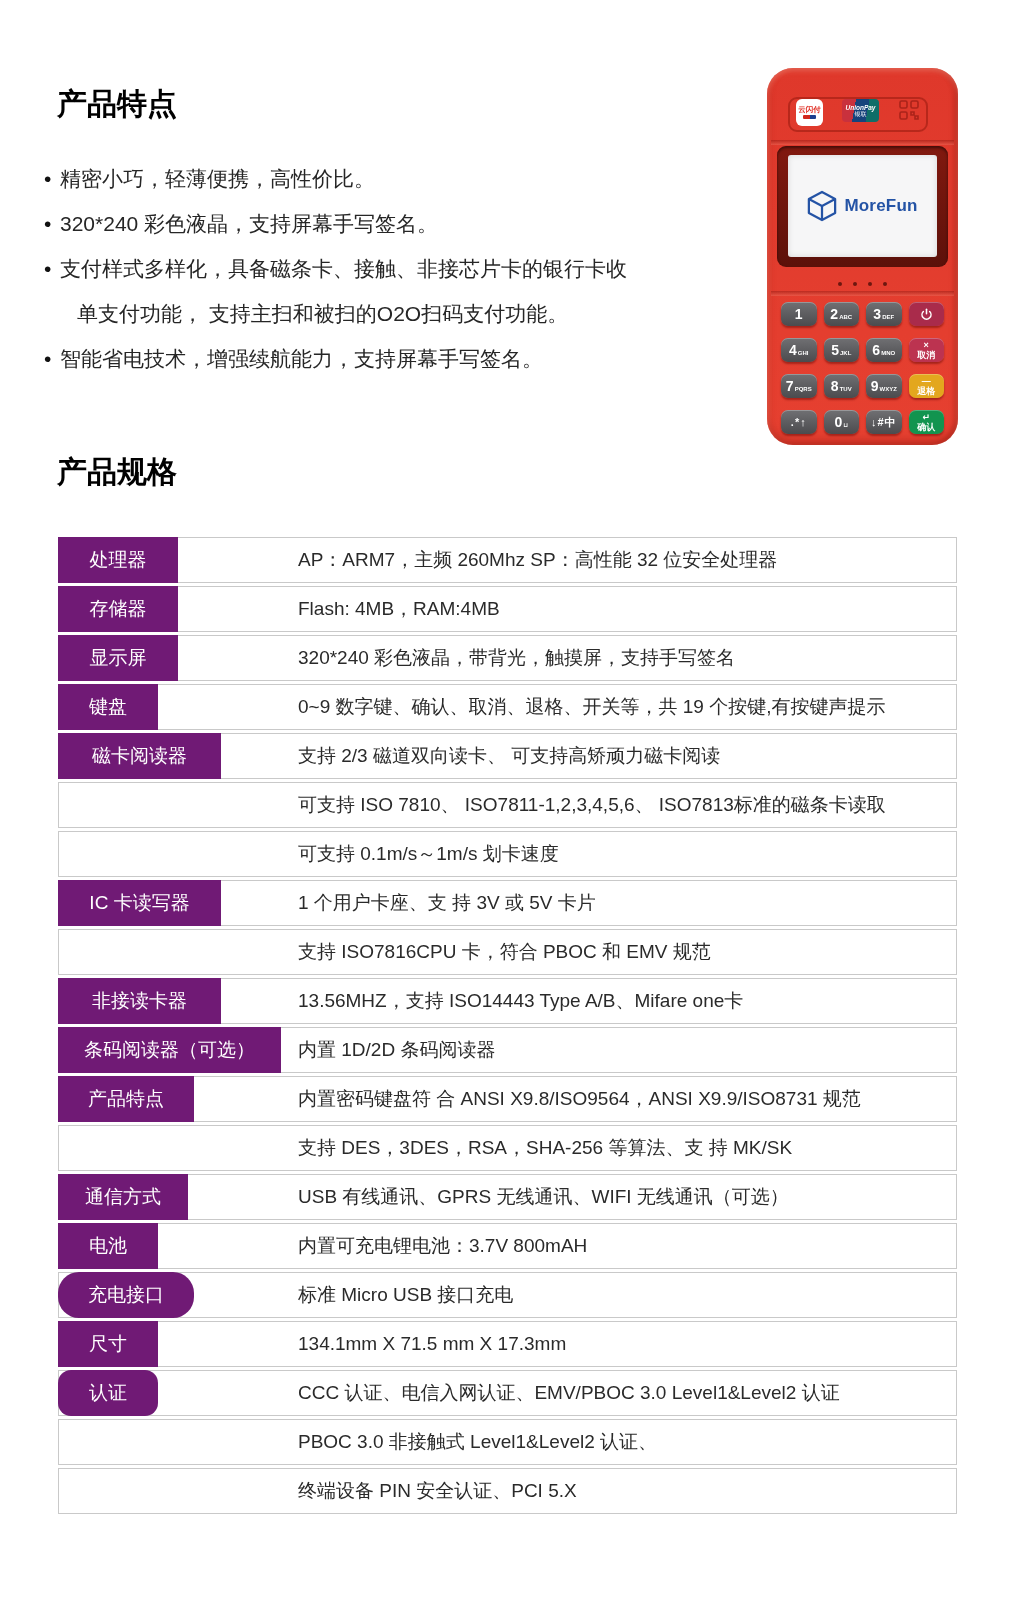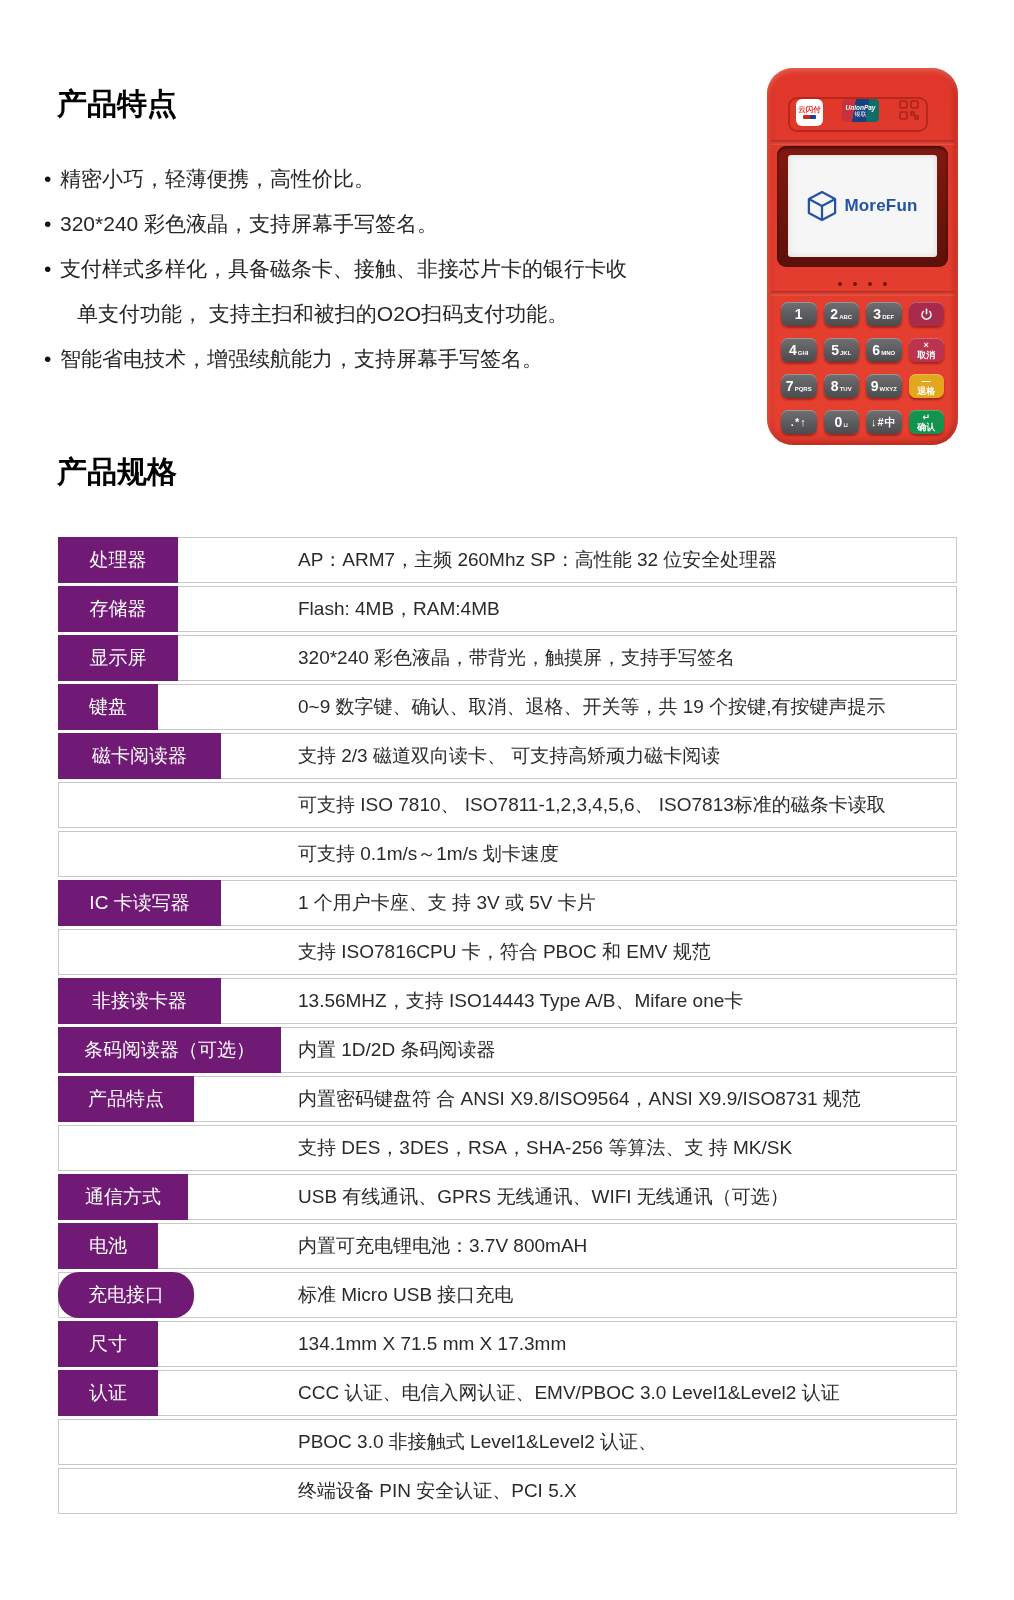--- a/index.html
+++ b/index.html
@@ -160,21 +160,21 @@
       </div>
       <div class="spec-row">
         <div class="spec-label" style="width: 136px; border-radius: 21px;">充电接口</div>
         <div class="spec-value">标准 Micro USB 接口充电</div>
       </div>
       <div class="spec-row">
         <div class="spec-label" style="width: 100px;">尺寸</div>
         <div class="spec-value">134.1mm X 71.5 mm X 17.3mm</div>
       </div>
       <div class="spec-row">
-        <div class="spec-label" style="width: 100px;">认证</div>
+        <div class="spec-label" style="width: 100px; border-radius: 13px;">认证</div>
         <div class="spec-value">CCC 认证、电信入网认证、EMV/PBOC 3.0 Level1&amp;Level2 认证</div>
       </div>
       <div class="spec-row">
         <div class="spec-value">PBOC 3.0 非接触式 Level1&amp;Level2 认证、</div>
       </div>
       <div class="spec-row">
         <div class="spec-value">终端设备 PIN 安全认证、PCI 5.X</div>
       </div>
     </div>
 

